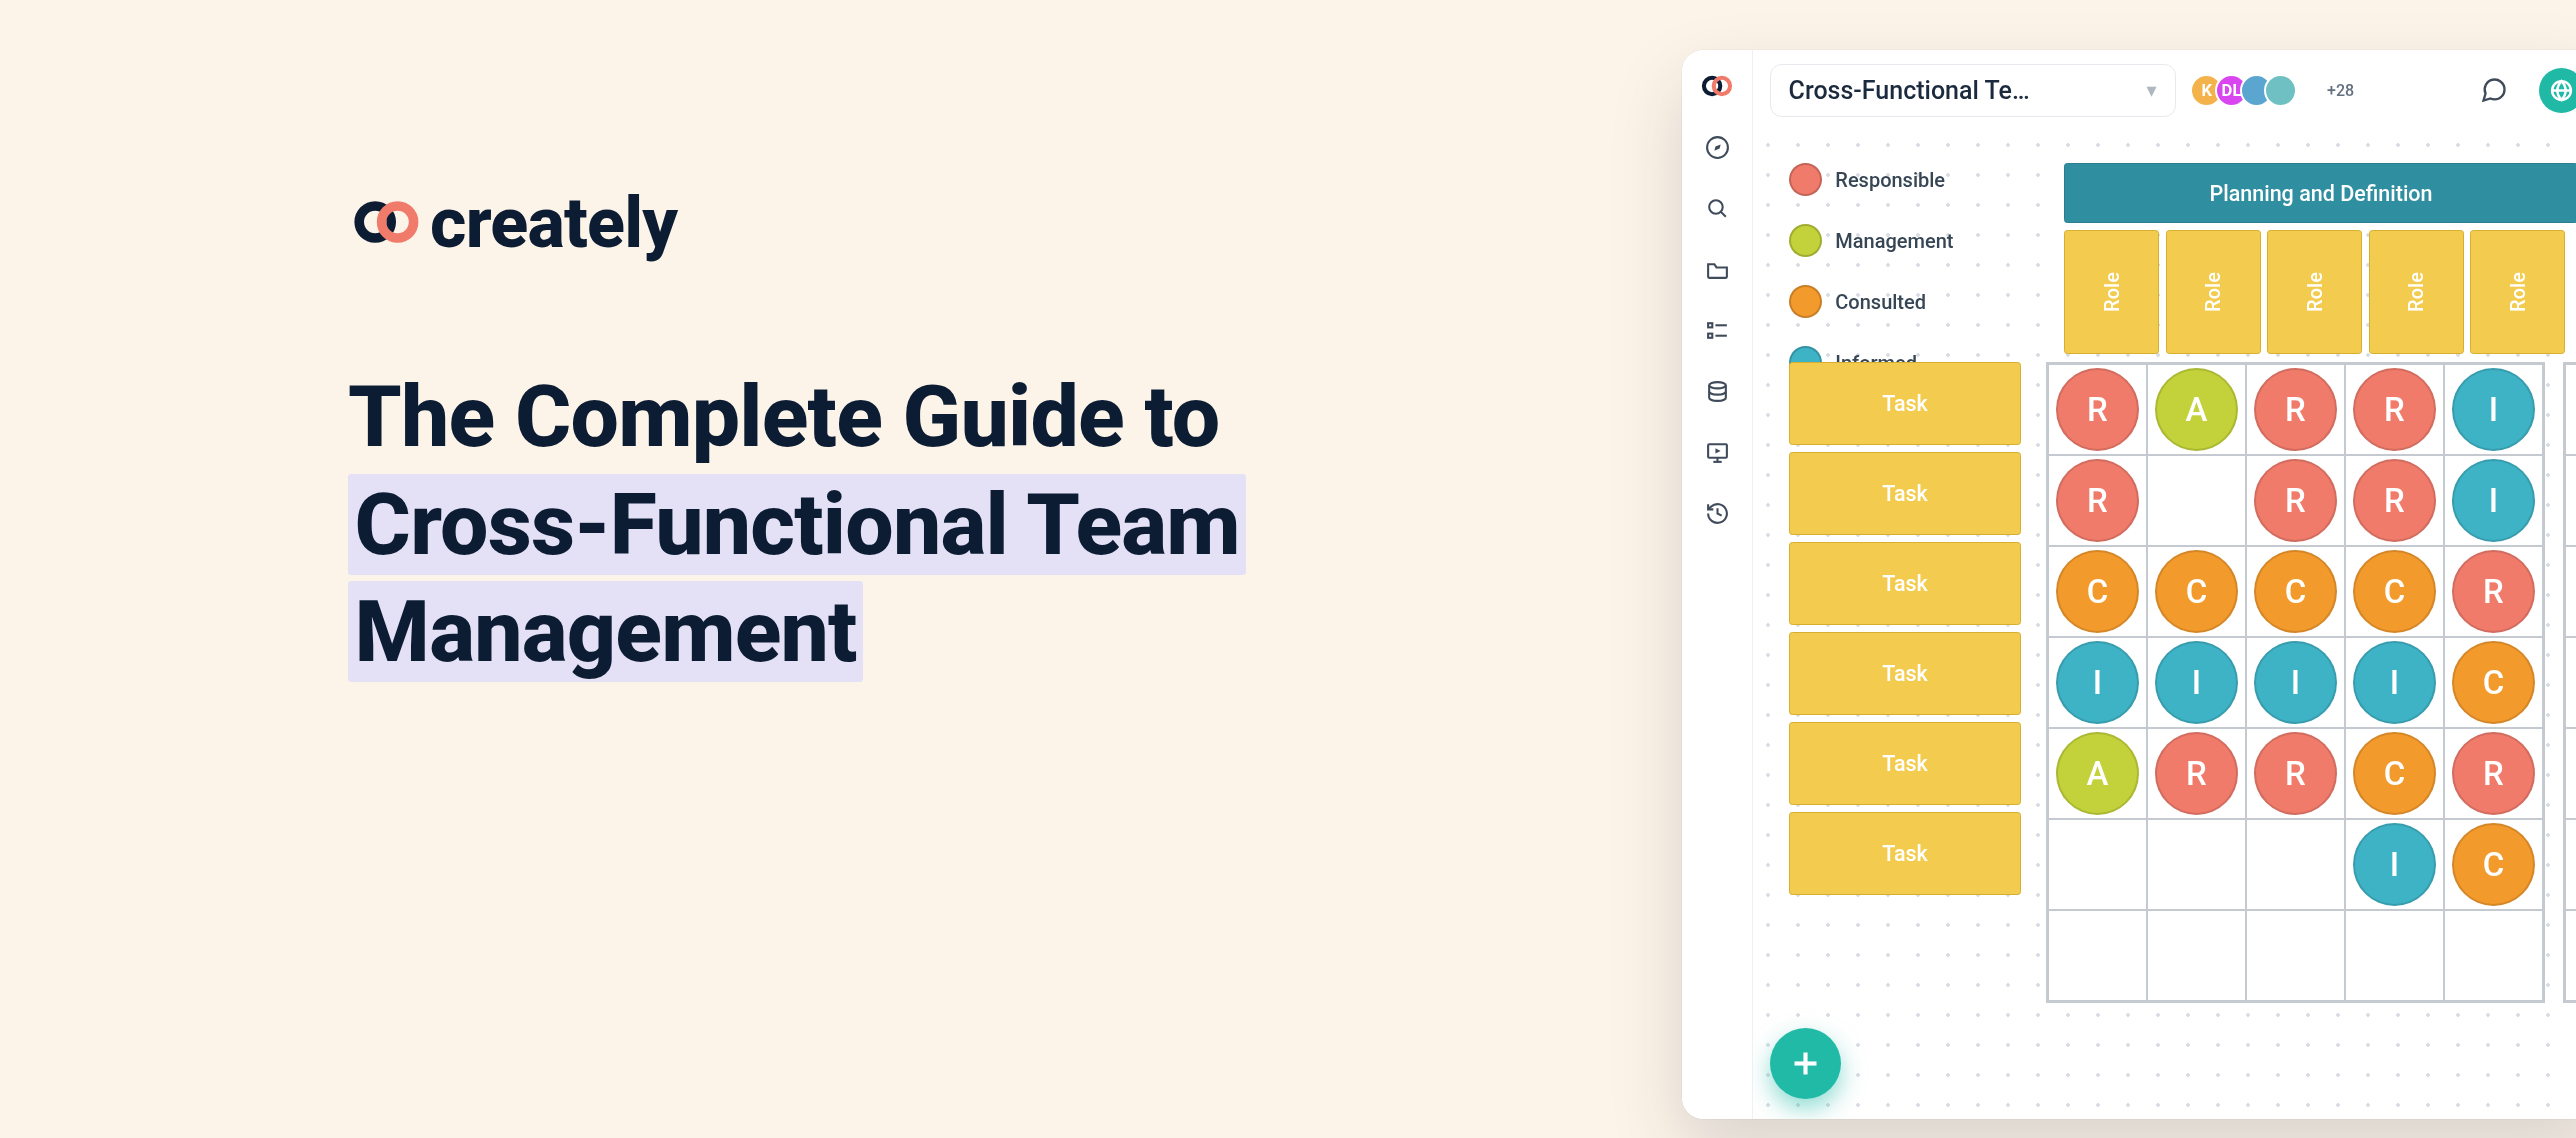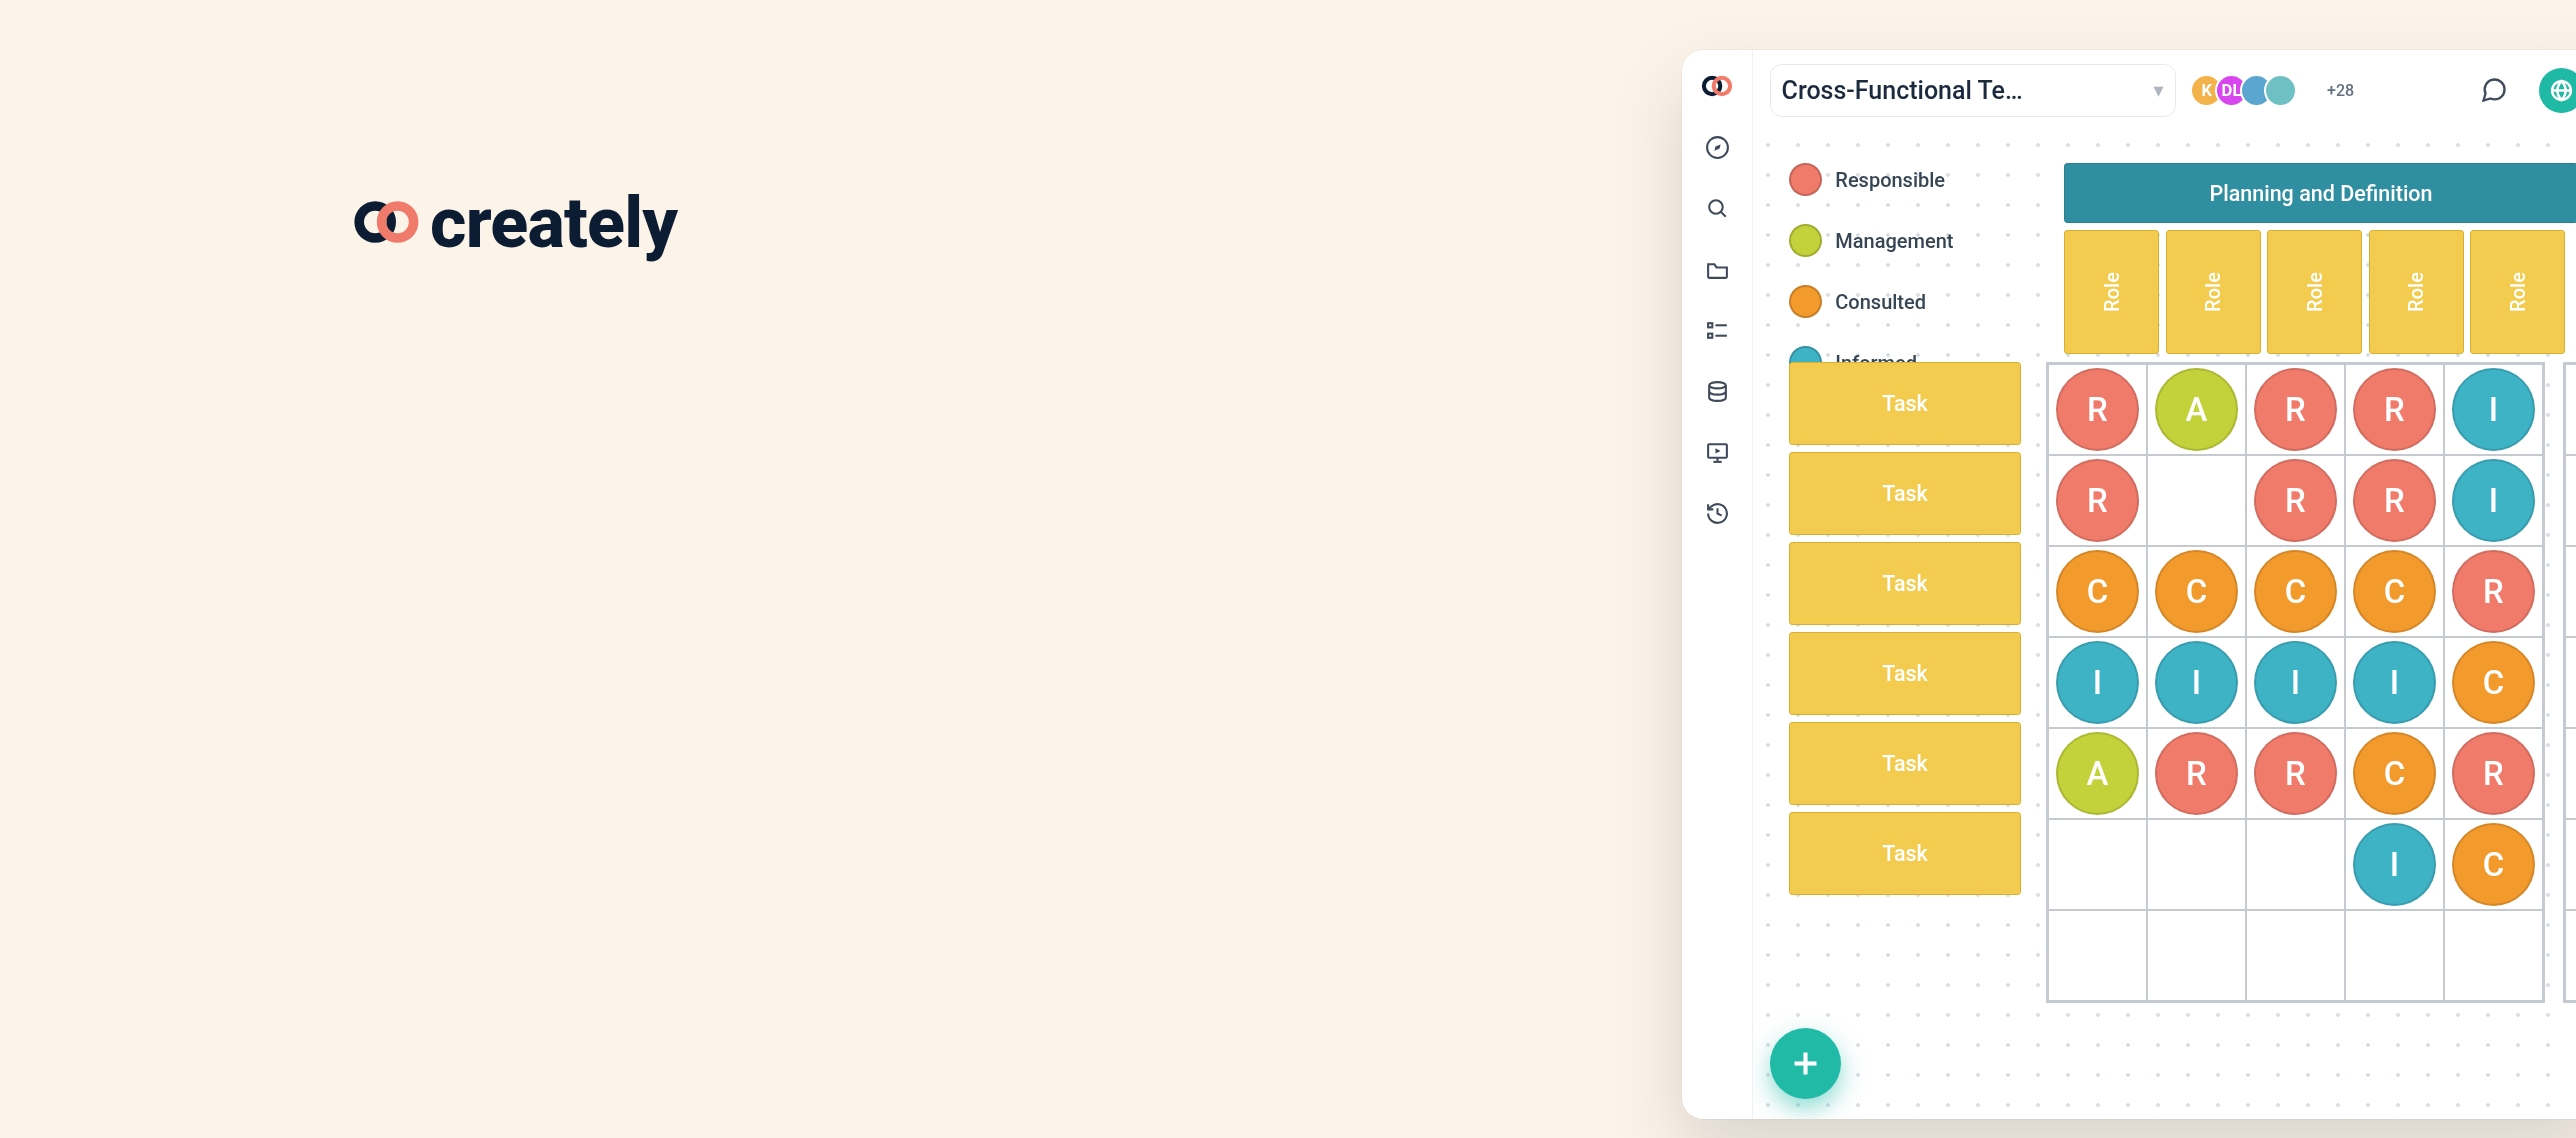--- a/index.html
+++ b/index.html
@@ -99,21 +99,21 @@
   }
   .doc-select {
     flex:0 0 auto;
     height: 53px;
     min-width: 406px;
     border:0.8px solid #e5e8ec;
     border-radius: 11.6px;
     display:flex;
     align-items:center;
     justify-content:space-between;
-    padding: 0 11px;
+    padding: 0 18px;
     background:#fff;
   }
   .doc-select span { font-size:25px; color:#1b2a3d; font-weight:500; }
   .doc-select .chev { color:#aeb6c0; font-size:20px; }
   .presence {
     display:flex;
     align-items:center;
     gap:0;
   }
   .avatar {
@@ -256,20 +256,25 @@
 
   <div class="hero">
     <div class="brand">
       <span class="brand-logo">
         <svg viewBox="0 0 100 60">
           <circle cx="34" cy="30" r="20" fill="none" stroke="#0c1c33" stroke-width="12"></circle>
           <circle cx="62" cy="30" r="20" fill="none" stroke="#f07b6b" stroke-width="12"></circle>
         </svg>
       </span>
       <span class="brand-name">creately</span>
+    </div>
+    <div class="hero-title">
+      <span>The Complete Guide to</span><br>
+      <span class="hl">Cross-Functional Team</span><br>
+      <span class="hl">Management</span>
     </div>
   </div>
 
   <div class="app">
     <div class="left-rail">
       <span class="rail-logo">
         <svg viewBox="0 0 44 44">
           <circle cx="16" cy="22" r="10" fill="none" stroke="#0c1c33" stroke-width="5"></circle>
           <circle cx="28" cy="22" r="10" fill="none" stroke="#f07b6b" stroke-width="5"></circle>
         </svg>

